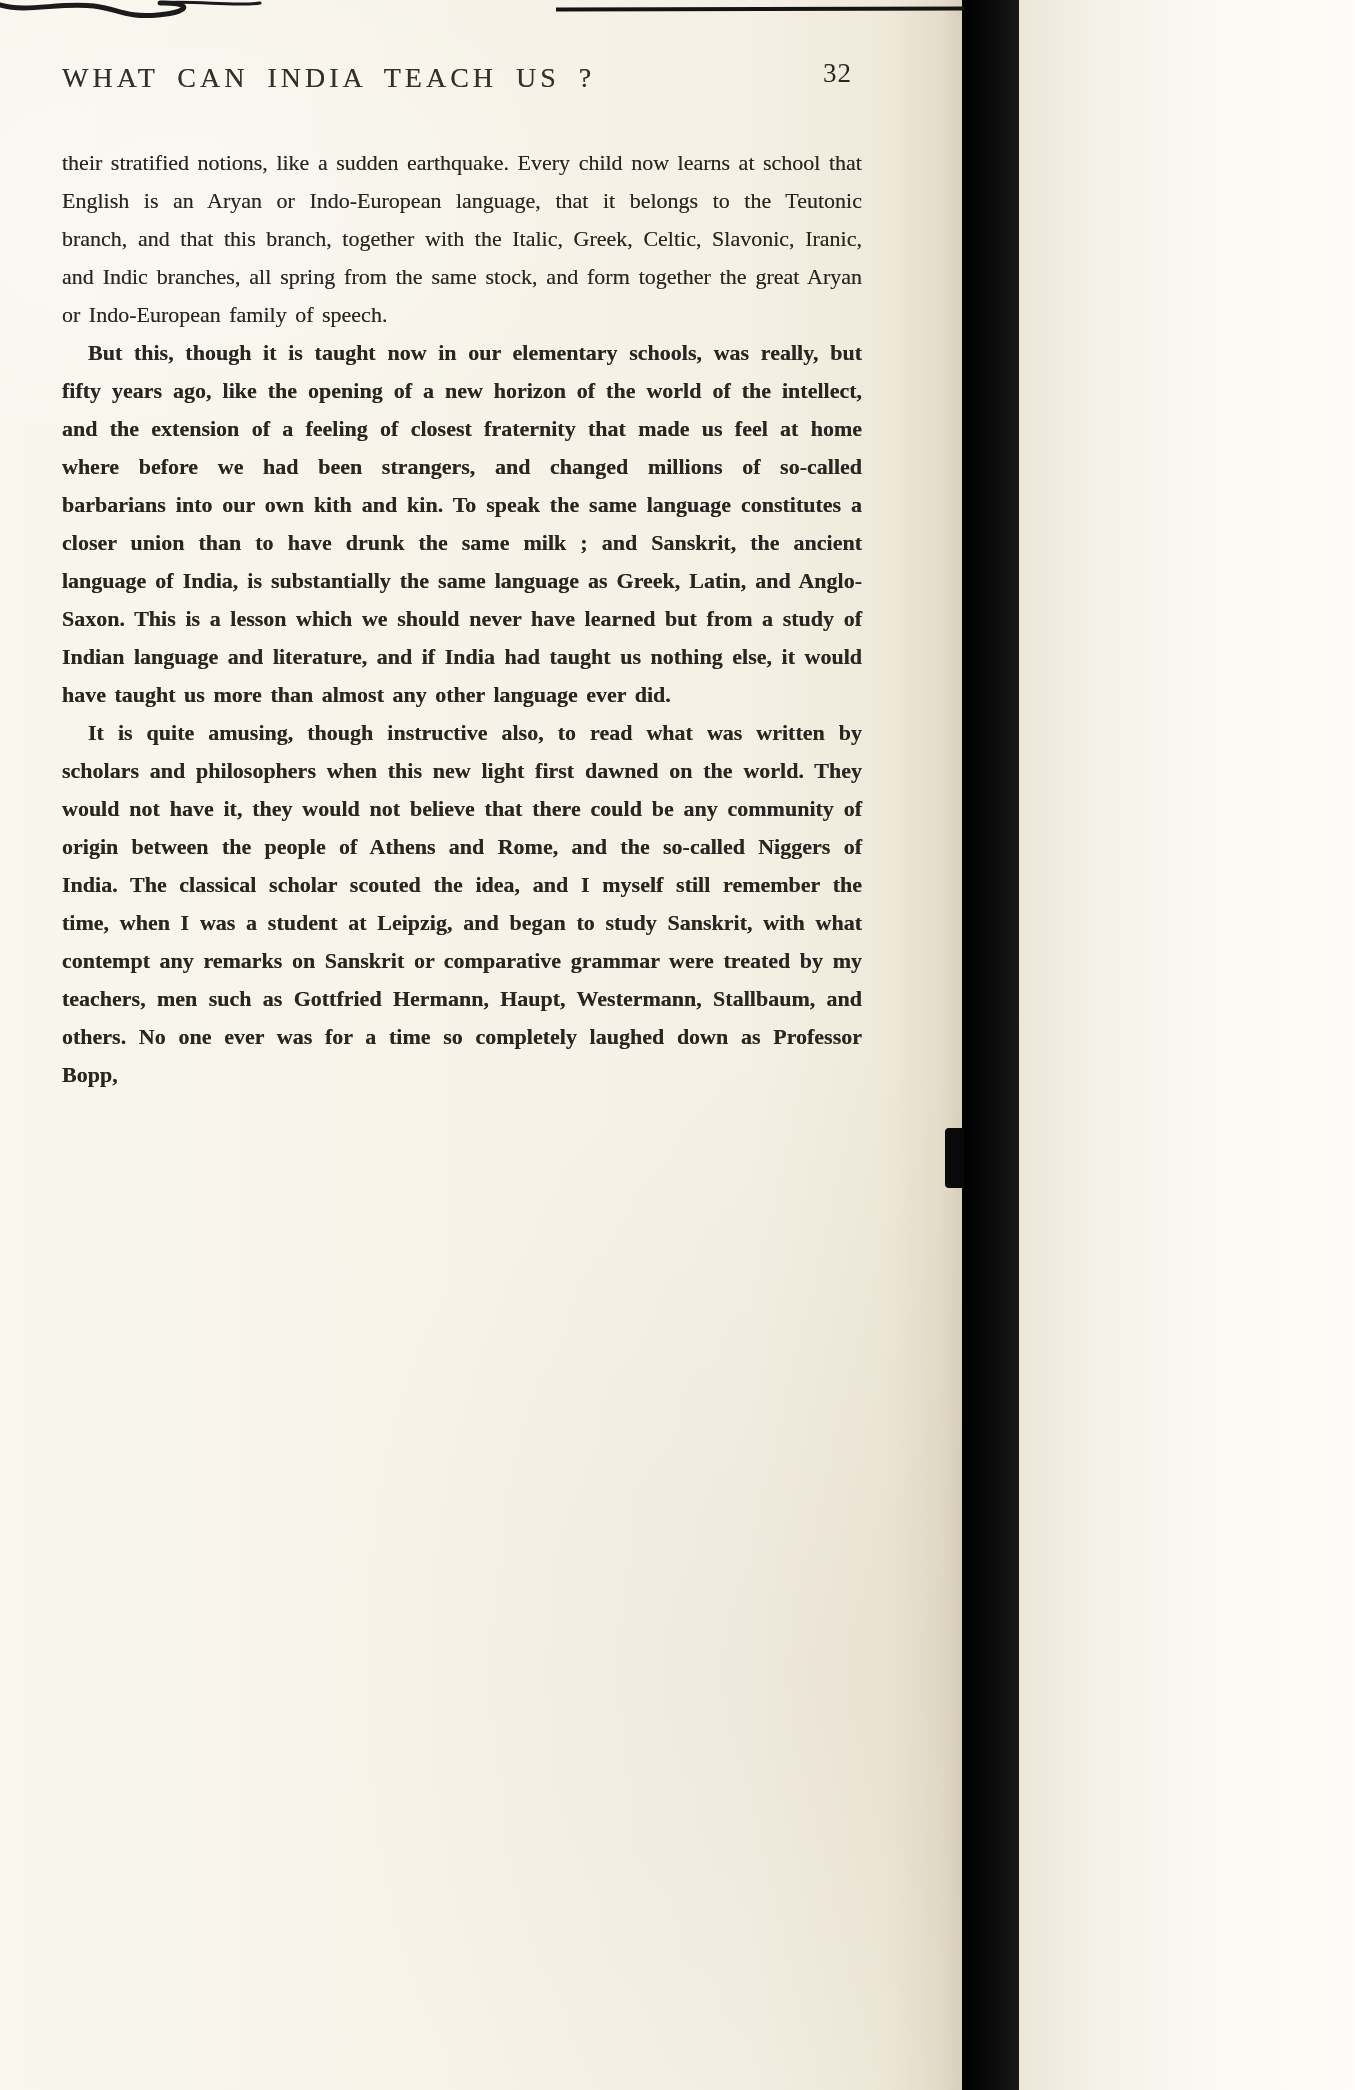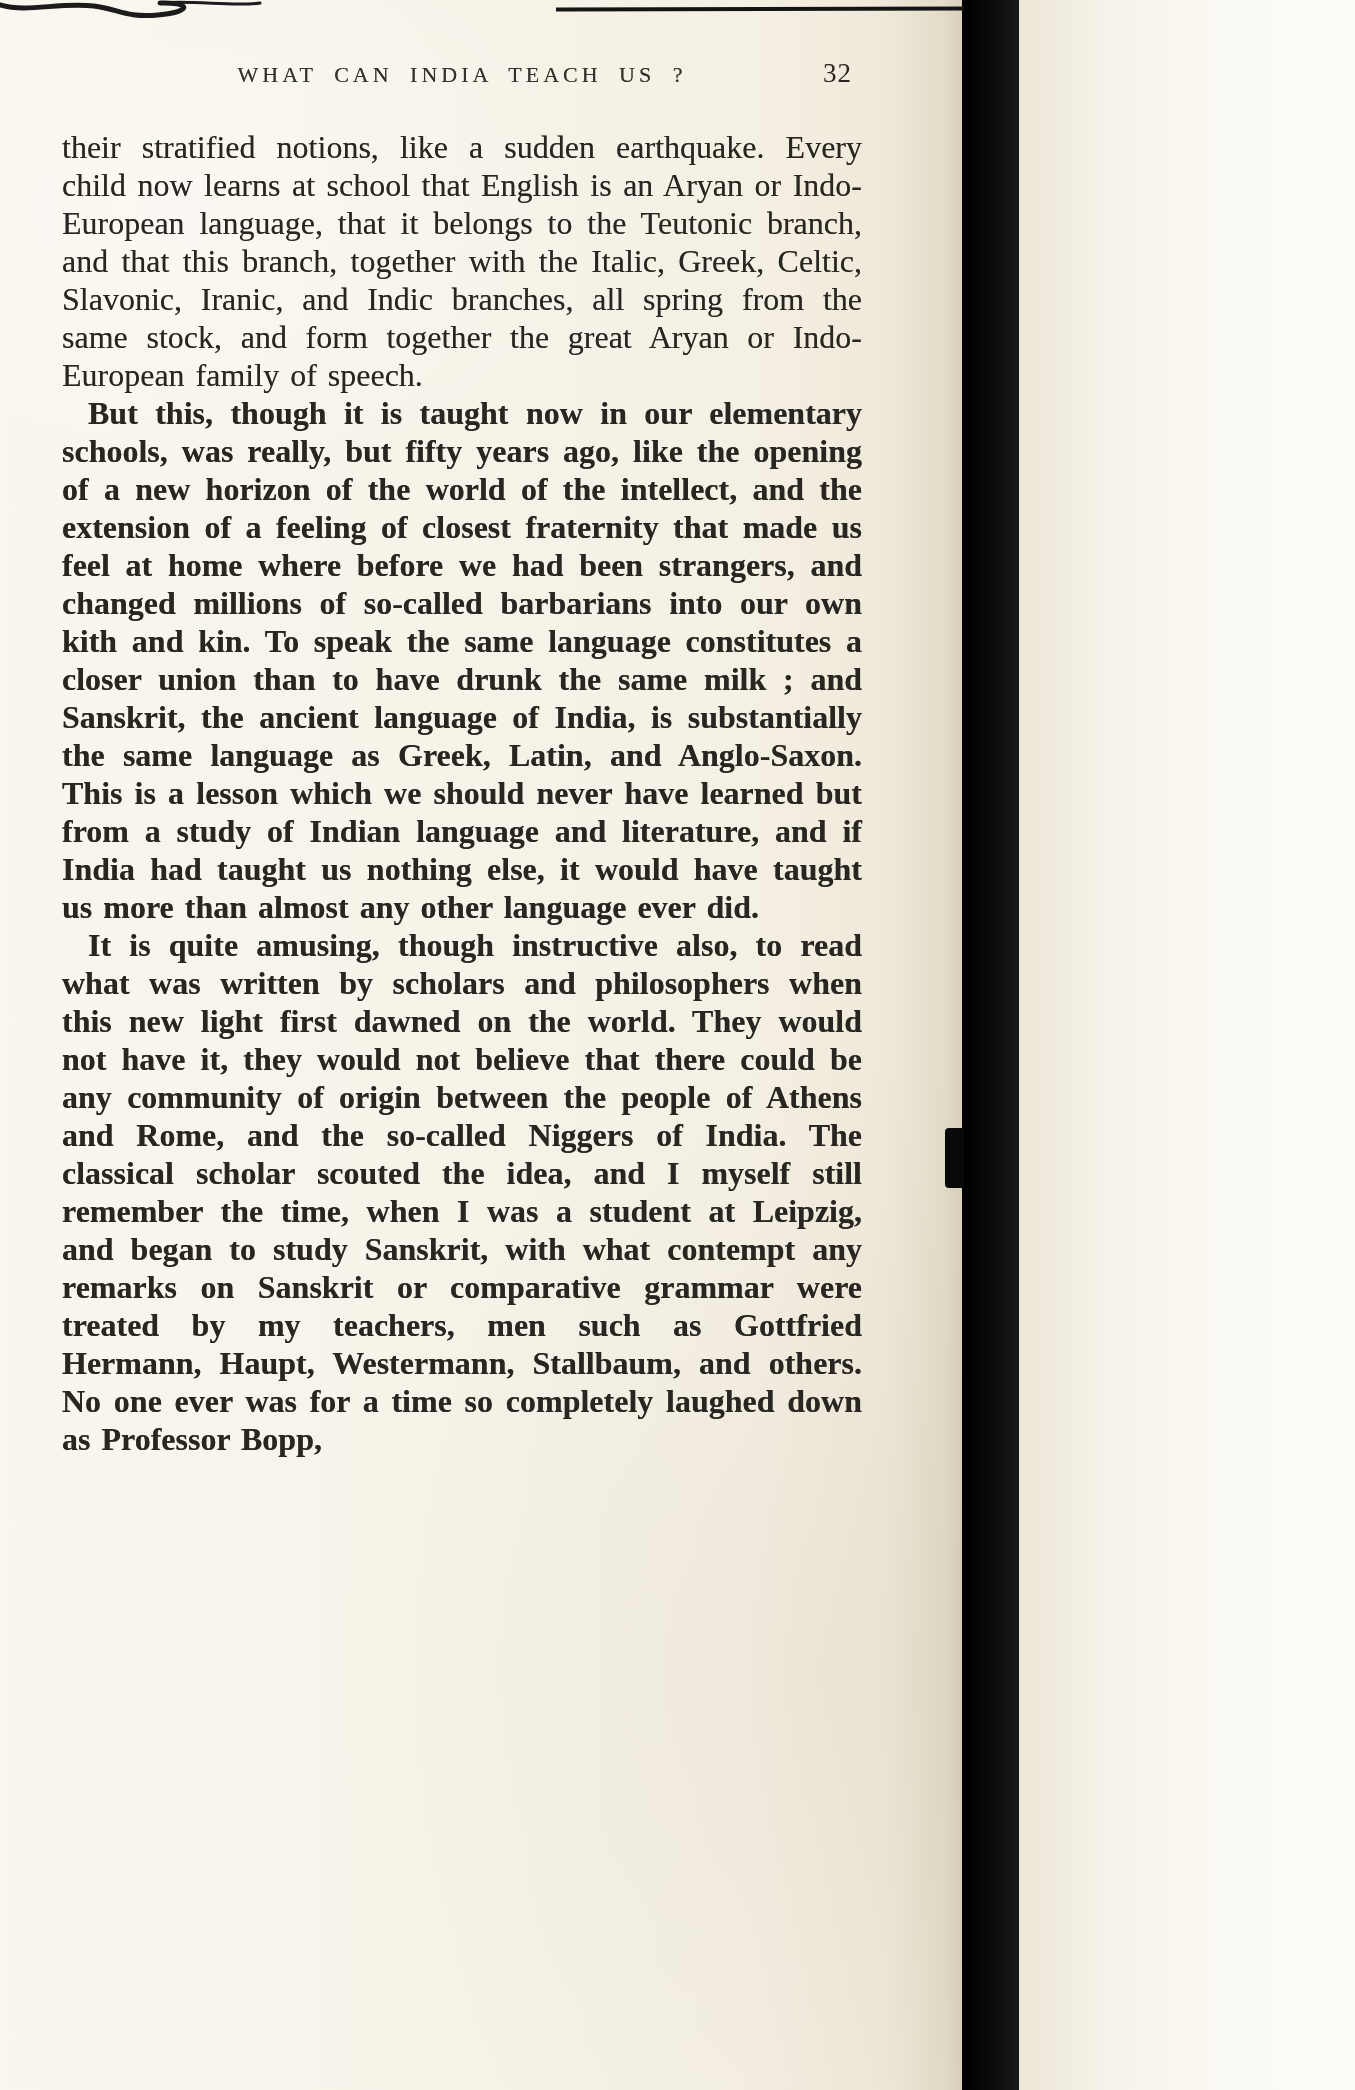--- a/index.html
+++ b/index.html
@@ -62,40 +62,39 @@
     background: #090909;
     border-radius: 4px 0 0 4px;
   }
   .header-row {
     position: absolute;
     left: 62px; top: 62px;
     width: 800px; height: 38px;
   }
   .running-head {
     display: block;
-    text-align: center;
-    font-size: 22px;
+    font-size: 28px;
     letter-spacing: 4px;
     word-spacing: 8px;
     color: #34302a;
     text-shadow: 0 0 0.5px rgba(45,40,30,0.6);
   }
   .page-number {
     position: absolute;
     right: 10px; top: -4px;
     font-size: 27px;
     letter-spacing: 1px;
     color: #2a2620;
   }
   .text-block {
     position: absolute;
-    left: 62px; top: 128px;
+    left: 62px; top: 144px;
     width: 800px;
     color: #292520;
-    font-size: 32px;
+    font-size: 22px;
     line-height: 38px;
     text-align: justify;
     word-spacing: 3px;
     text-shadow: 0 0 0.5px rgba(42,38,30,0.55);
   }
   .text-block p { margin: 0; }
   .text-block p.indent { text-indent: 26px; font-weight: bold; }
 </style>
 </head>
 <body>

